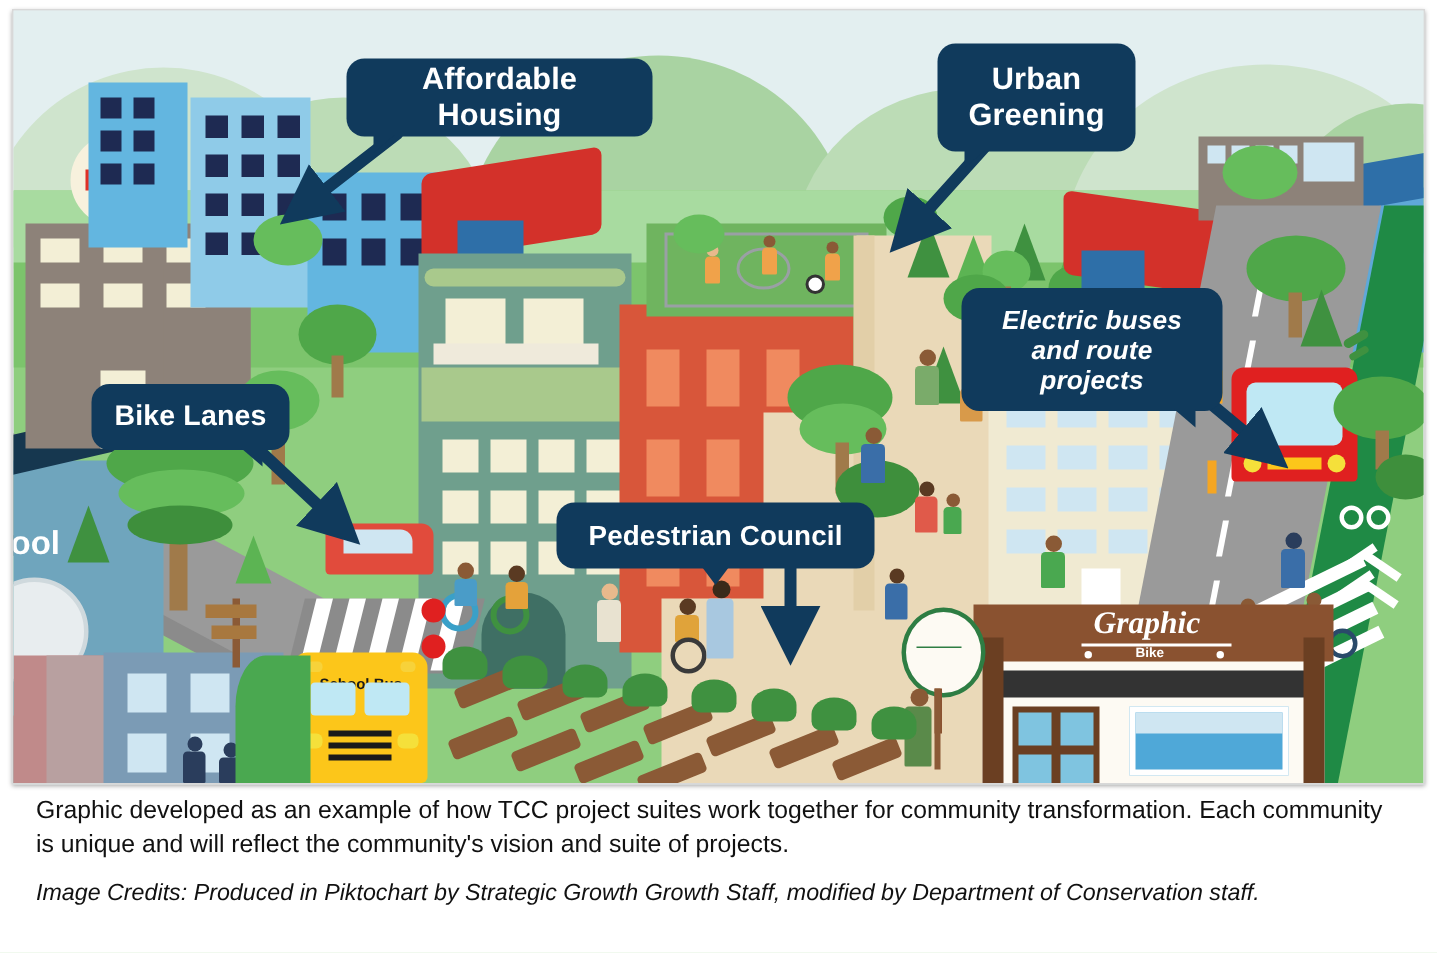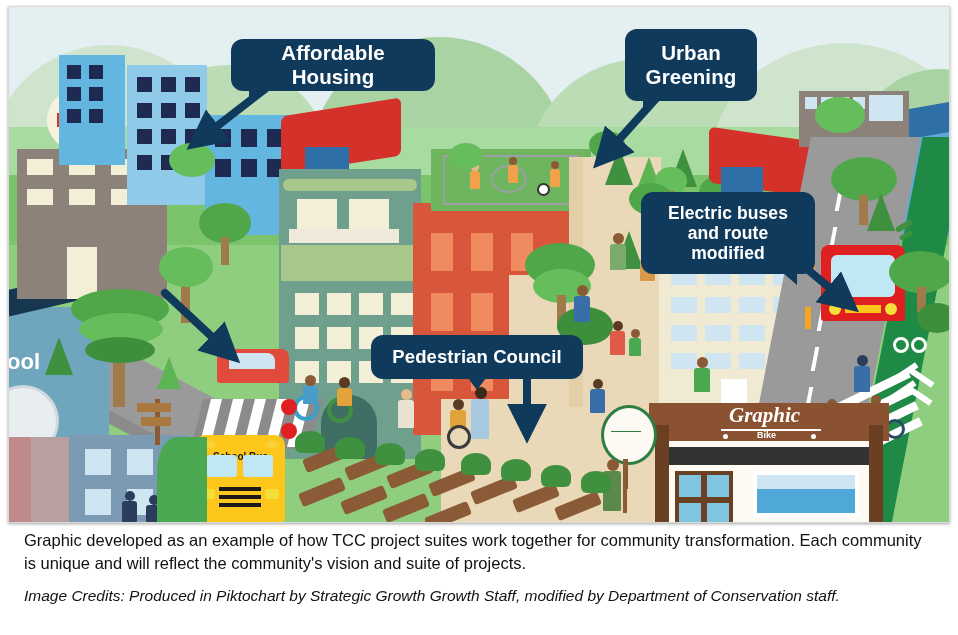--- a/index.html
+++ b/index.html
@@ -499,28 +499,31 @@
       <span>Affordable Housing</span>
     </div>
 
     <div class="callout tail tail-bl" style="left:616px;top:22px;width:132px;height:72px;font-size:20.5px;">
       <span>
         <span>Urban</span><br>
         <span>Greening</span>
       </span>
     </div>
 
-    <div class="callout tail tail-br" style="left:632px;top:185px;width:174px;height:82px;font-size:17.5px;">
+    <div class="callout tail tail-br" style="left:632px;top:185px;width:174px;height:82px;font-size:17.5px;font-style:italic;">
       <span>
         <span>Electric buses</span><br>
         <span>and route</span><br>
-        <span>modified</span>
+        <span>projects</span>
       </span>
     </div>
 
+    <div class="callout tail tail-br" style="left:52px;top:249px;width:132px;height:44px;font-size:19px;">
+      <span>Bike Lanes</span>
+    </div>
 
     <div class="callout tail tail-bc" style="left:362px;top:328px;width:212px;height:44px;font-size:18.5px;">
       <span>Pedestrian Council</span>
     </div>
 
     <svg class="arrow-svg" style="left:160px;top:74px;width:110px;height:80px;" viewBox="0 0 110 80">
       <defs>
         <marker id="ah-head" markerWidth="5" markerHeight="5" refX="2.4" refY="2.5" orient="auto">
           <path d="M0,0 L5,2.5 L0,5 z" fill="#103a5c"></path>
         </marker>

